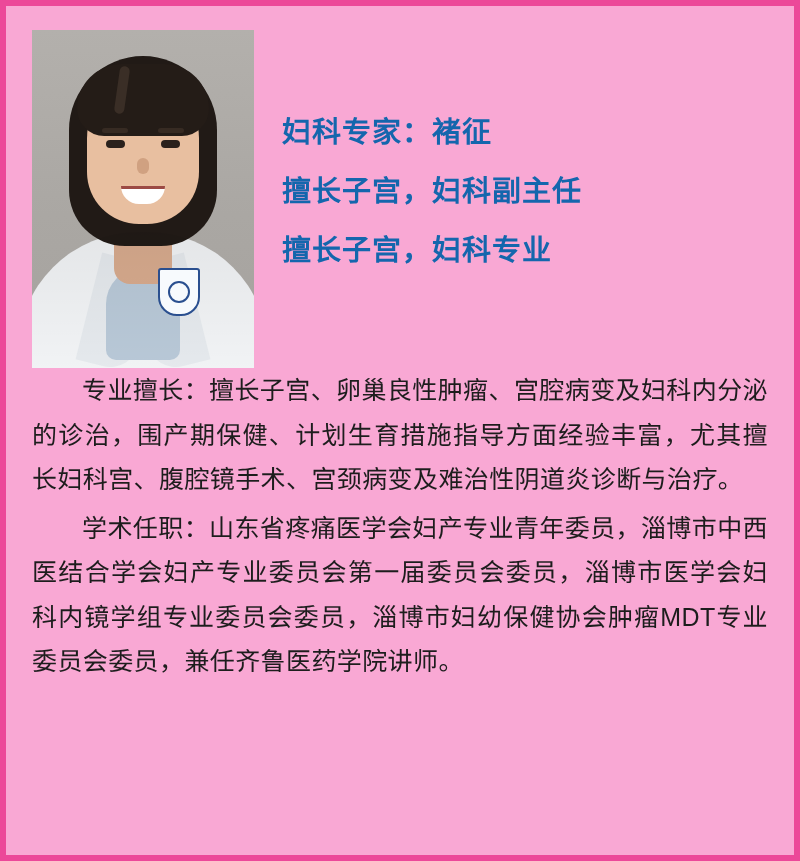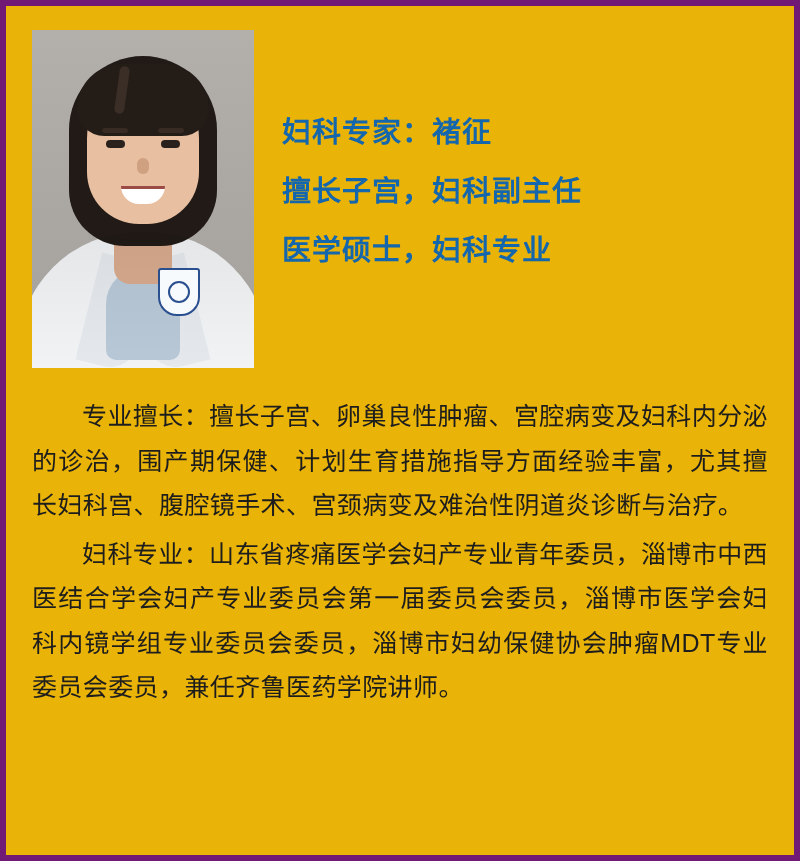--- a/index.html
+++ b/index.html
@@ -12,22 +12,22 @@
     height: 861px;
     background: #ffffff;
     font-family: "Liberation Sans", "DejaVu Sans", sans-serif;
     overflow: hidden;
   }
   .page {
     position: relative;
     width: 800px;
     height: 861px;
     box-sizing: border-box;
-    border: 6px solid #701a75;
-    background: #eab308;
+    border: 6px solid #ec4899;
+    background: #f9a8d4;
   }
   .inner {
     position: absolute;
     left: 0; top: 0; right: 0; bottom: 0;
     padding: 24px 26px 10px 26px;
     box-sizing: border-box;
   }
   
   .header {
     display: flex;
@@ -216,21 +216,20 @@
     font-size: 29px;
     font-weight: bold;
     letter-spacing: 1px;
     line-height: 1.0;
     margin-bottom: 30px;
     white-space: nowrap;
   }
   .head-line:last-child { margin-bottom: 0; }
   
   .body-text {
-    margin-top: 26px;
     color: #1d1d1d;
     font-size: 25px;
     line-height: 1.78;
     letter-spacing: 0.4px;
     text-align: justify;
   }
   .para {
     text-indent: 2em;
     margin: 0 0 4px 0;
   }
@@ -261,24 +260,24 @@
           <div class="nose"></div>
           <div class="mouth"></div>
           <div class="coat-shadow"></div>
           <div class="badge-logo"></div>
         </div>
       </div>
 
       <div class="head-lines">
         <div class="head-line">妇科专家：褚征</div>
         <div class="head-line">擅长子宫，妇科副主任</div>
-        <div class="head-line">医学硕士，妇科专业</div>
+        <div class="head-line">擅长子宫，妇科专业</div>
       </div>
 
     </div>
 
     <div class="body-text">
       <p class="para">专业擅长：擅长子宫、卵巢良性肿瘤、宫腔病变及妇科内分泌的诊治，围产期保健、计划生育措施指导方面经验丰富，尤其擅长妇科宫、腹腔镜手术、宫颈病变及难治性阴道炎诊断与治疗。</p>
-      <p class="para">妇科专业：山东省疼痛医学会妇产专业青年委员，淄博市中西医结合学会妇产专业委员会第一届委员会委员，淄博市医学会妇科内镜学组专业委员会委员，淄博市妇幼保健协会肿瘤MDT专业委员会委员，兼任齐鲁医药学院讲师。</p>
+      <p class="para">学术任职：山东省疼痛医学会妇产专业青年委员，淄博市中西医结合学会妇产专业委员会第一届委员会委员，淄博市医学会妇科内镜学组专业委员会委员，淄博市妇幼保健协会肿瘤MDT专业委员会委员，兼任齐鲁医药学院讲师。</p>
     </div>
 
   </div>
 </div>
 
 </body></html>

